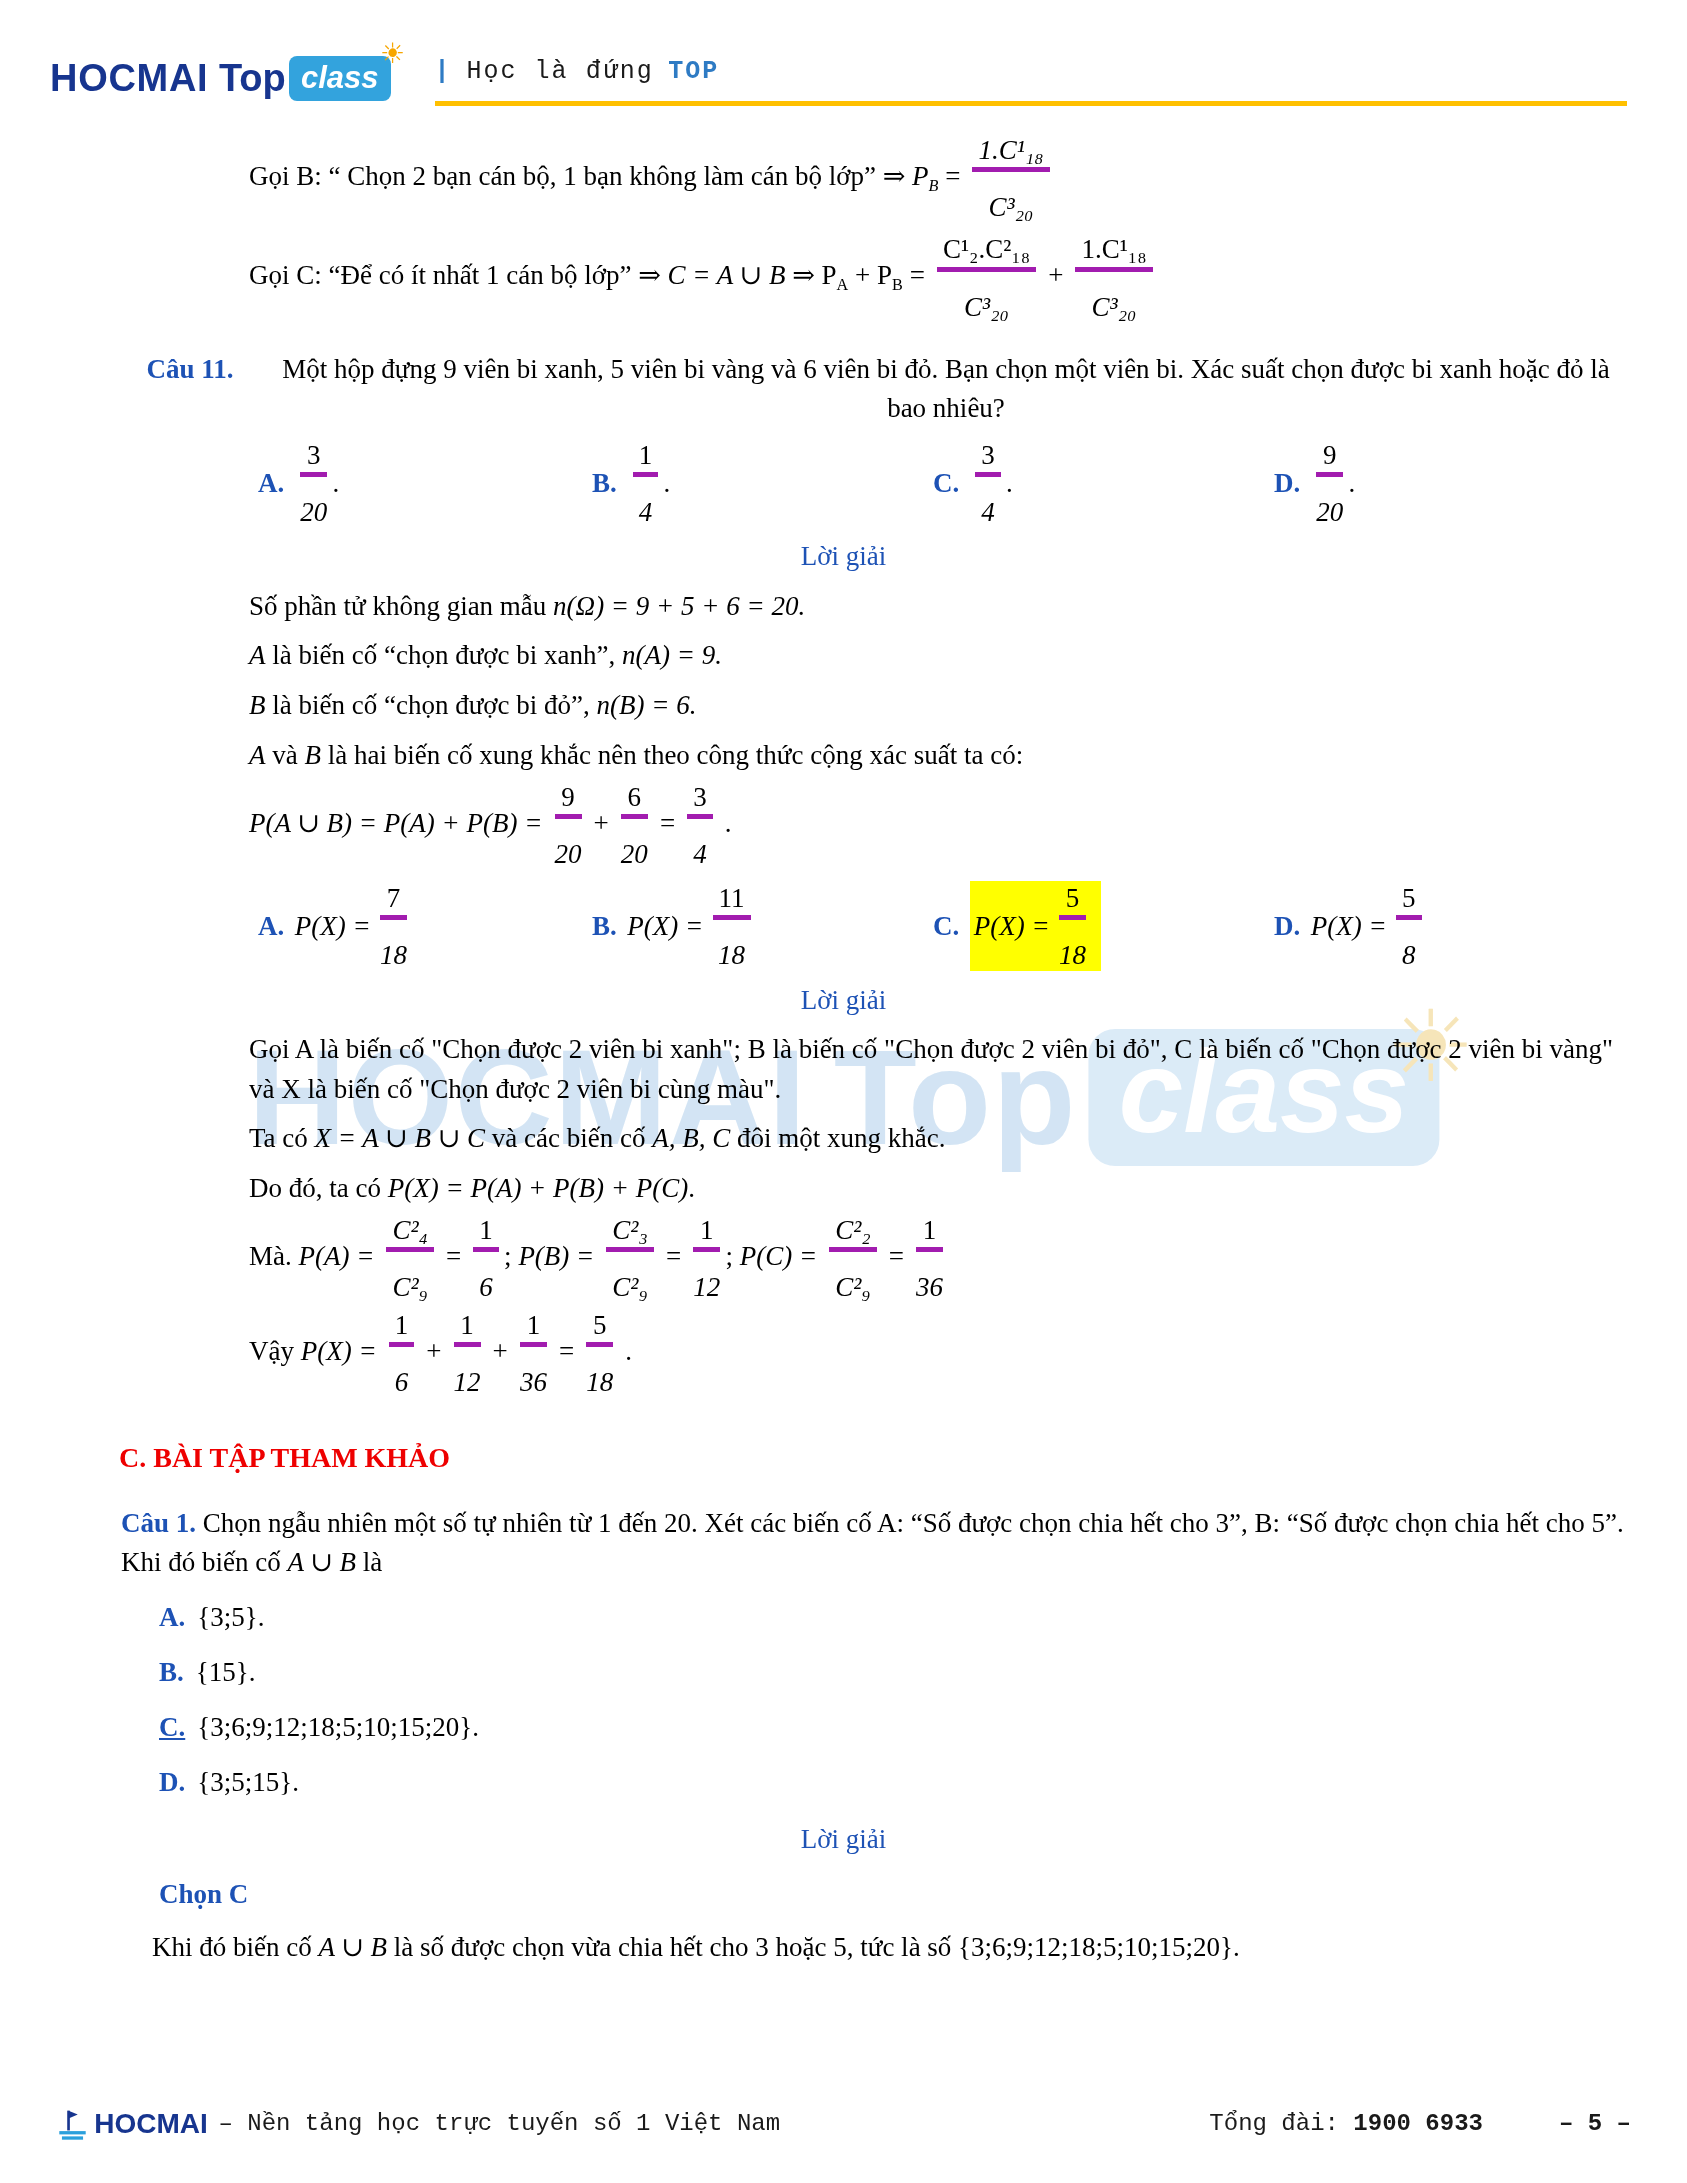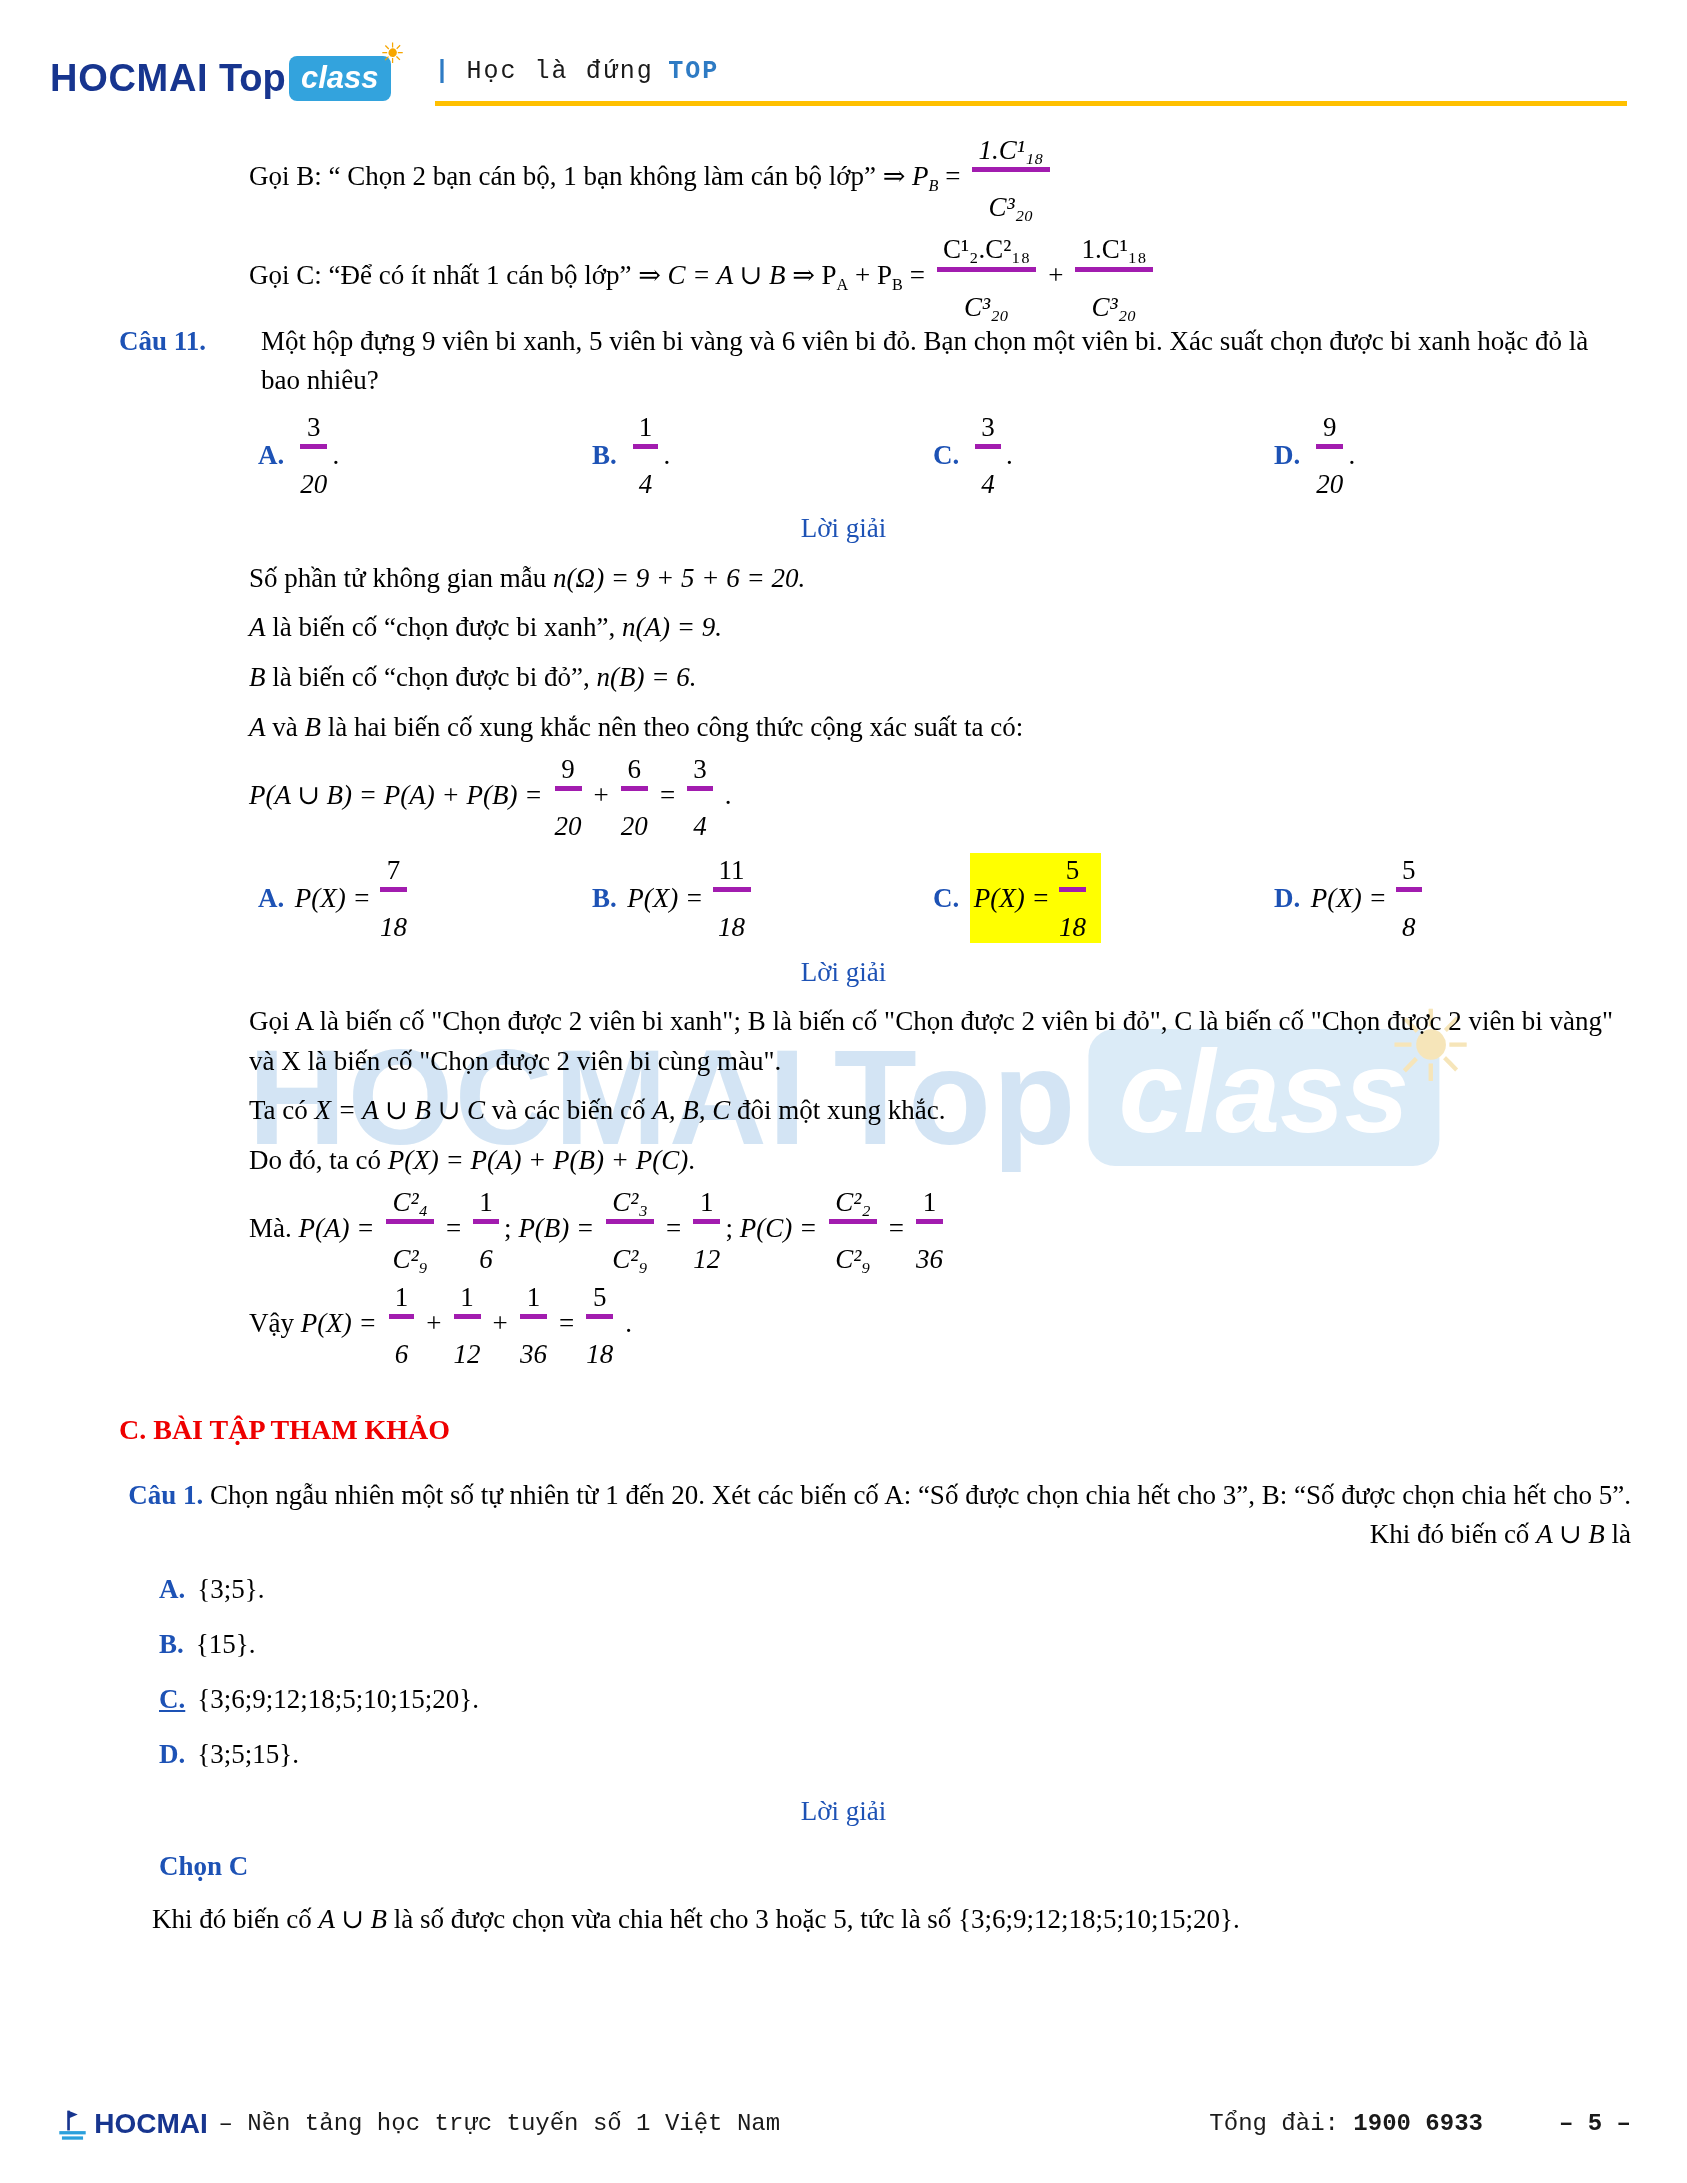--- a/index.html
+++ b/index.html
@@ -27,34 +27,34 @@
   .content { position:relative; z-index:1; padding:0 56px; }
   .mi { font-style:italic; }
   .blue { color:var(--accent-blue,#1d52b5); font-weight:bold; }
   sub { font-size:0.6em; }
   .frac { display:inline-flex; flex-direction:column; vertical-align:middle; text-align:center;
     margin:0 5.3px; line-height:1.12; }
   .frac .num { border-bottom:5px solid #a21caf; padding:0 6px 2px; display:block; }
   .frac .den { padding-top:20px; display:block;font-style:italic; }
   .intro-line { margin:29px 0 0 193px; }
   .intro-line + .intro-line { margin-top:12px; }
-  .question { display:flex; line-height:1.45; }
+  .question { display:flex; margin-top:28px; line-height:1.45;text-align:center; }
   .q-label { flex:0 0 142px; margin-left:63px; color:var(--accent-blue,#1d52b5); font-weight:bold; }
   .q-body { flex:1; }
   .options-row { margin:12px 0 0 202px; display:flex; align-items:center; }
   .opt { display:flex; align-items:center; }
   .opt-a { width:334px; } .opt-b { width:341px; } .opt-c { width:341px; } .opt-d { flex:1; }
   .opt-label { color:var(--accent-blue,#1d52b5); font-weight:bold; margin-right:10.6px; }
   .opt-pre { font-style:italic; margin-right:4px; }
   .hl { display:inline-flex; align-items:center; background:var(--highlight-yellow,#ffff00); padding:1.3px 9.3px 1.3px 4px; }
   .solution-title { text-align:center; color:var(--accent-blue,#1d52b5); font-weight:normal; margin-top:9.3px; }
   .sol { margin:10.6px 0 0 193px; }
   .sol-formula { margin-top:7px; }
   .section-heading { margin:41px 0 0 63px; font-size:28px; font-weight:bold; color:var(--heading-red,#ee0000); }
-  .cau1-q { margin:25px 0 0 65px;text-align:right; }
+  .cau1-q { margin:25px 0 0 65px; }
   .ref-opt { margin:16px 0 0 103px; }
   .ref-opt .opt-label { margin-right:12px; }
   .ul { text-decoration:underline; }
   .chon { margin:16px 0 0 103px; color:var(--accent-blue,#1d52b5); font-weight:bold; }
   .conclusion { margin:14.6px 0 0 96px; }
   
   .footer { position:absolute; left:56px; right:56px; bottom:38px; display:flex; align-items:center;
     font-family:"Liberation Mono","DejaVu Sans Mono",monospace; font-size:24px; color:#1a1a1a; z-index:2; }
   .footer-logo { display:flex; align-items:center; font-family:"Liberation Sans","DejaVu Sans",sans-serif;
     font-weight:bold; color:var(--logo-navy,#17358f); font-size:28px; }

